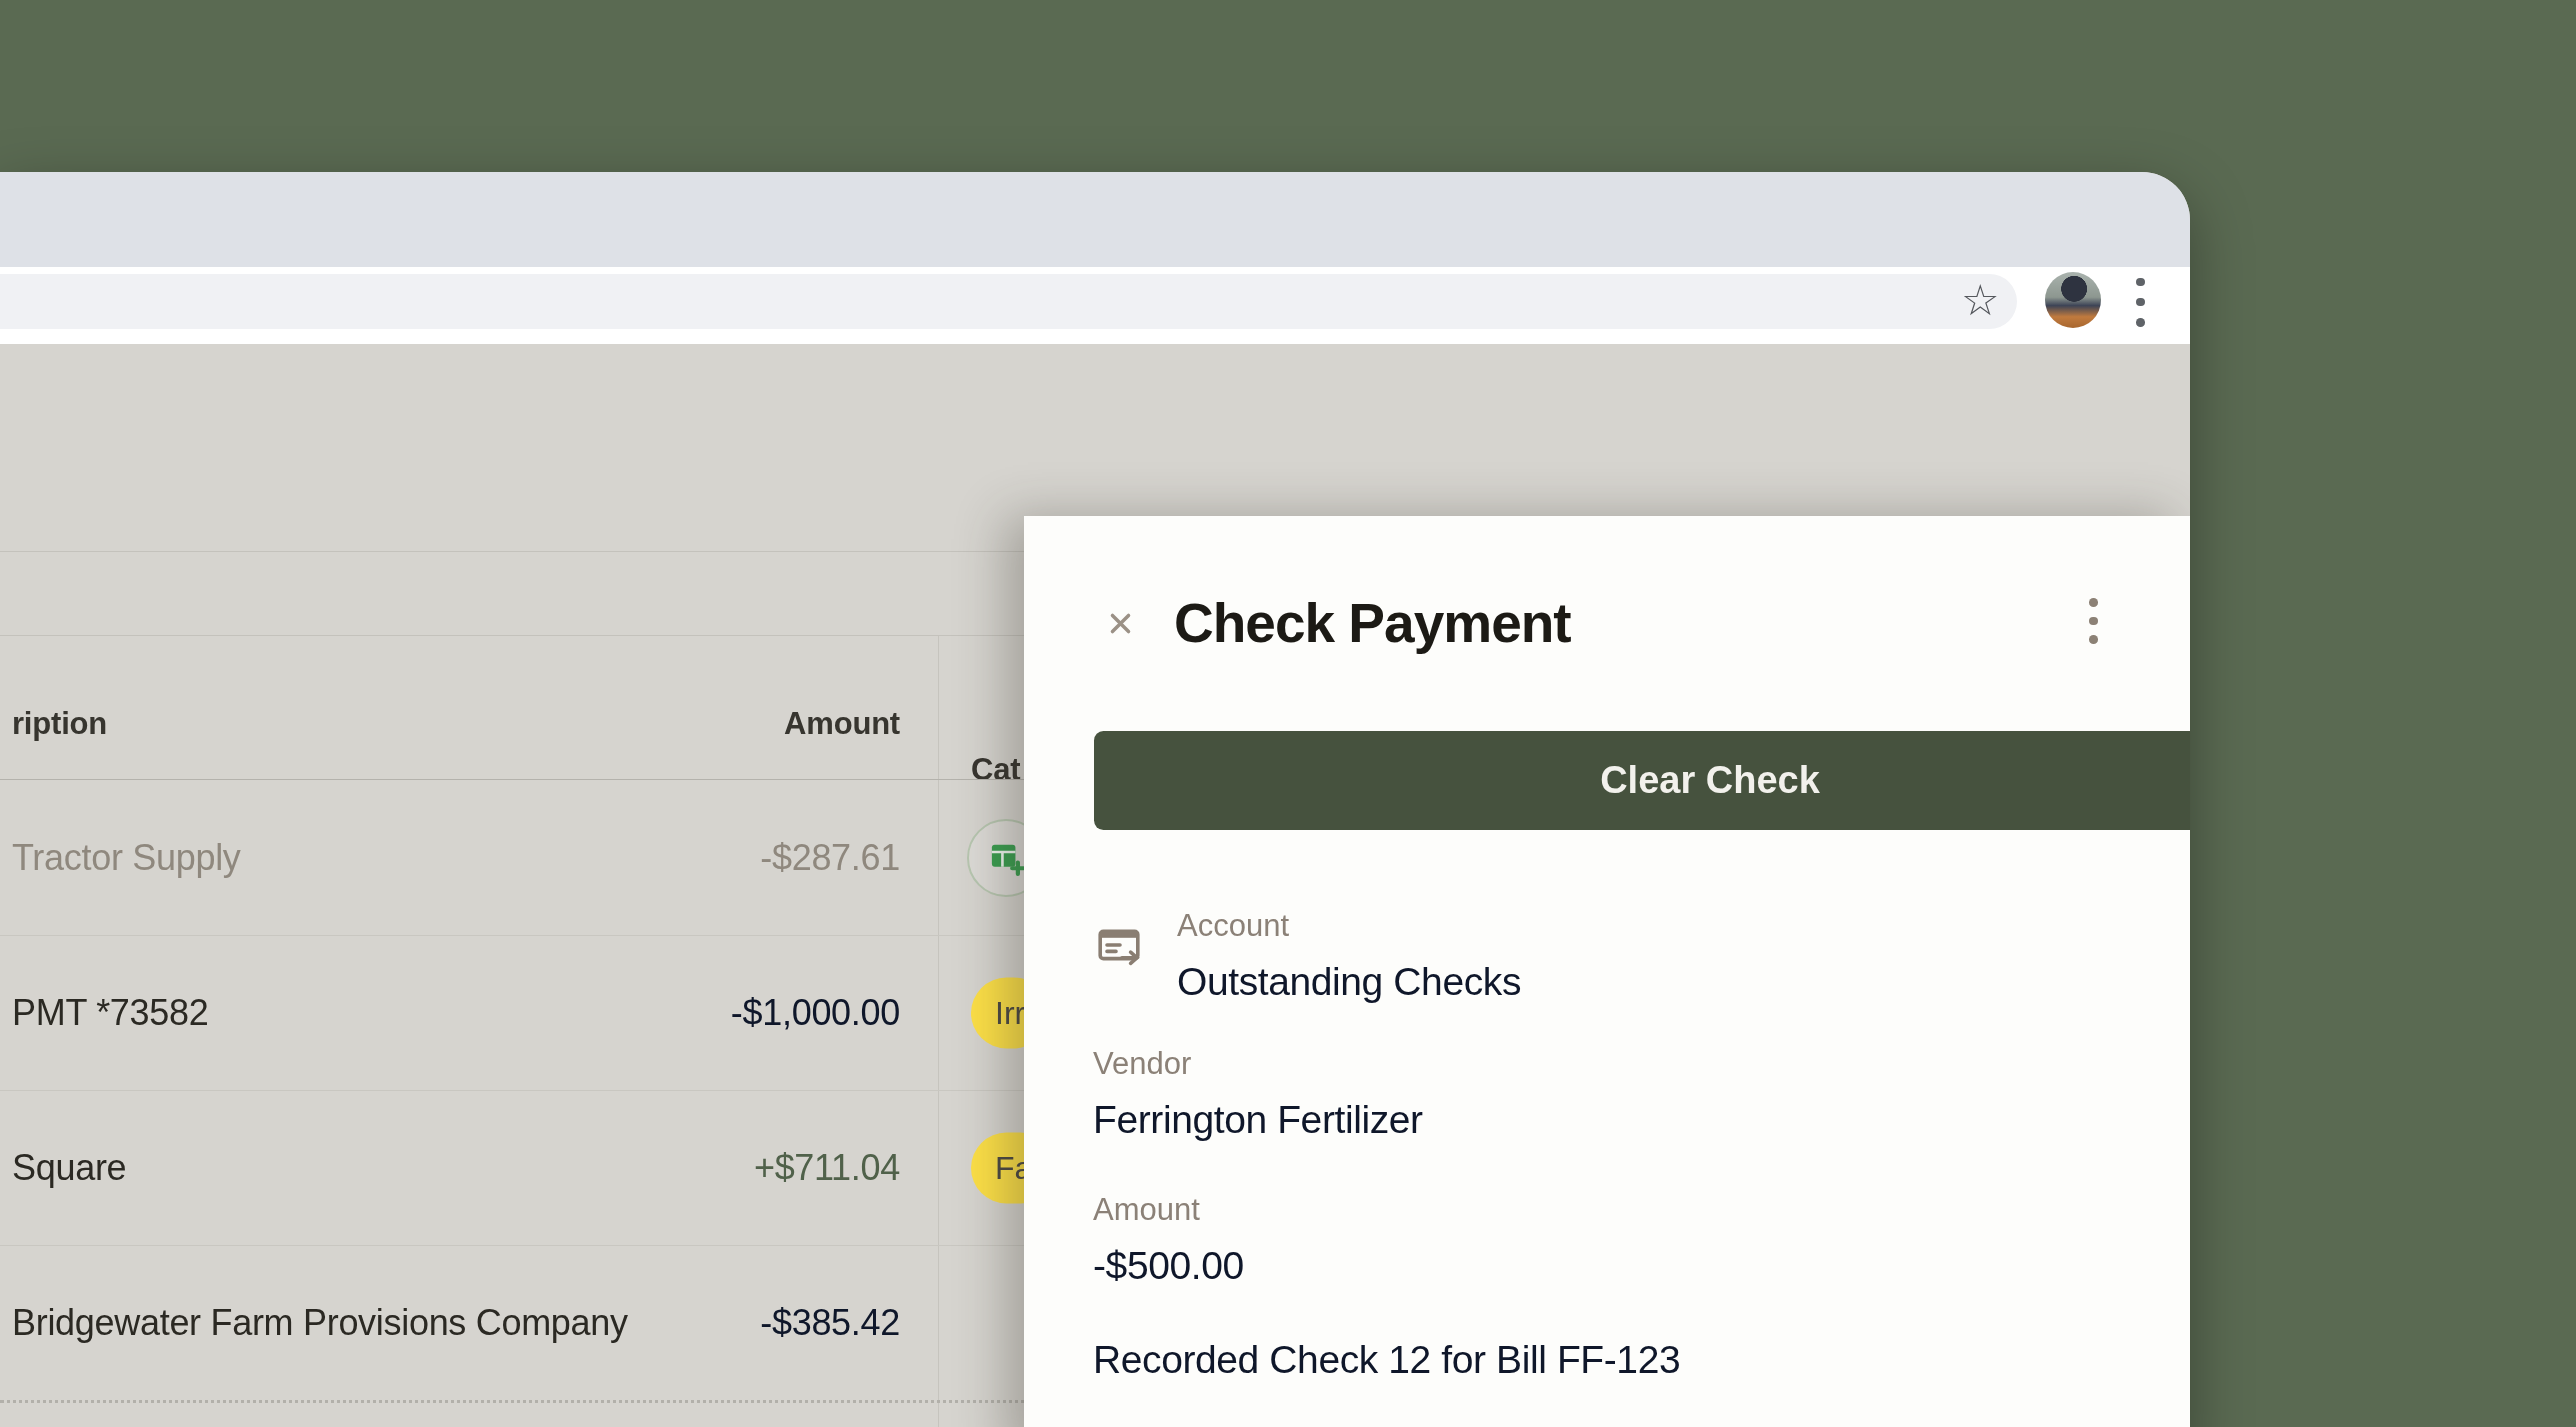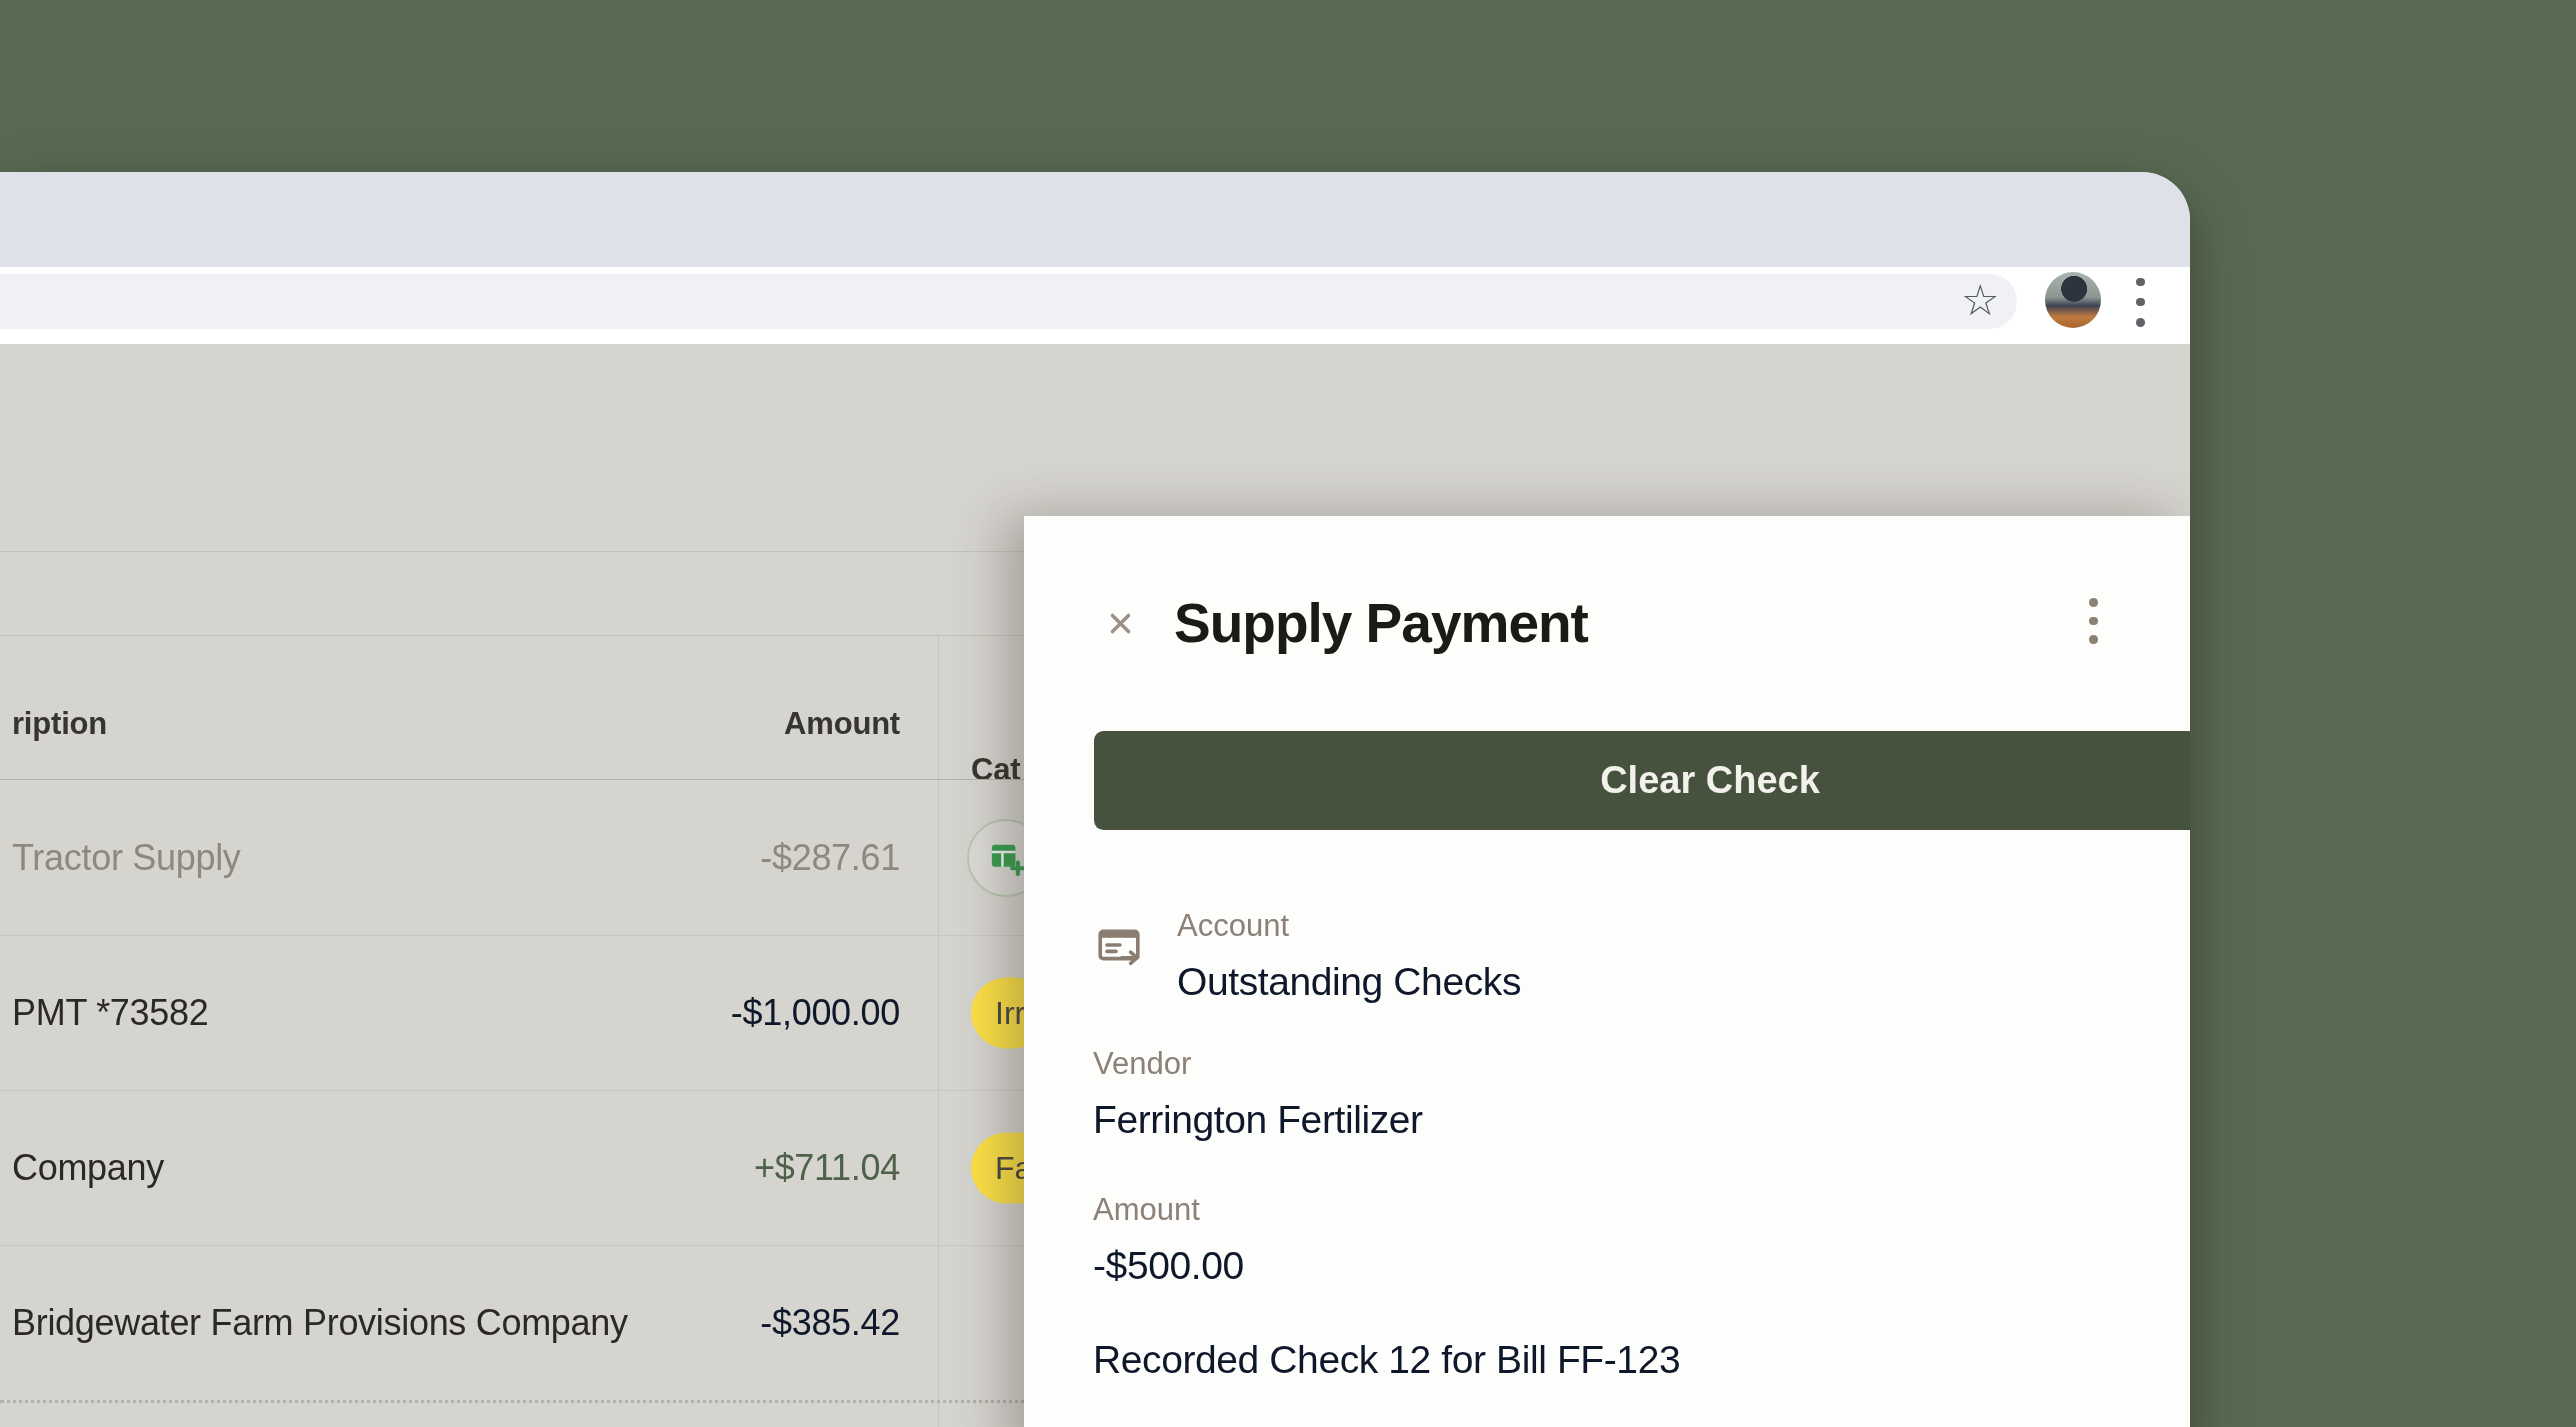--- a/index.html
+++ b/index.html
@@ -111,39 +111,39 @@
           </div>
         </div>
 
         <div class="row">
           <div class="desc">PMT *73582</div>
           <div class="amt">-$1,000.00</div>
           <div class="badge">Irr</div>
         </div>
 
         <div class="row">
-          <div class="desc">Company</div>
+          <div class="desc">Square</div>
           <div class="amt positive">+$711.04</div>
           <div class="badge">Fa</div>
         </div>
 
         <div class="row dotted">
           <div class="desc">Bridgewater Farm Provisions Company</div>
           <div class="amt">-$385.42</div>
         </div>
 
       </div>
 
       <aside class="panel">
         <div class="panel-close">
           <svg width="35" height="35" viewBox="0 0 24 24" fill="none">
             <path d="M6.5 6.5 L17.5 17.5 M17.5 6.5 L6.5 17.5" stroke="#9b9186" stroke-width="2.4" stroke-linecap="round"></path>
           </svg>
         </div>
-        <div class="panel-title">Supply Payment</div>
+        <div class="panel-title">Check Payment</div>
         <div class="vdots panel-kebab">
           <span></span>
             <span></span>
             <span></span>
         </div>
 
         <button class="clear-btn">Clear Check</button>
 
         <div class="account-icon">
           <svg width="48" height="48" viewBox="0 0 24 24" fill="none" stroke="currentColor" stroke-width="1.8" stroke-linecap="round">

